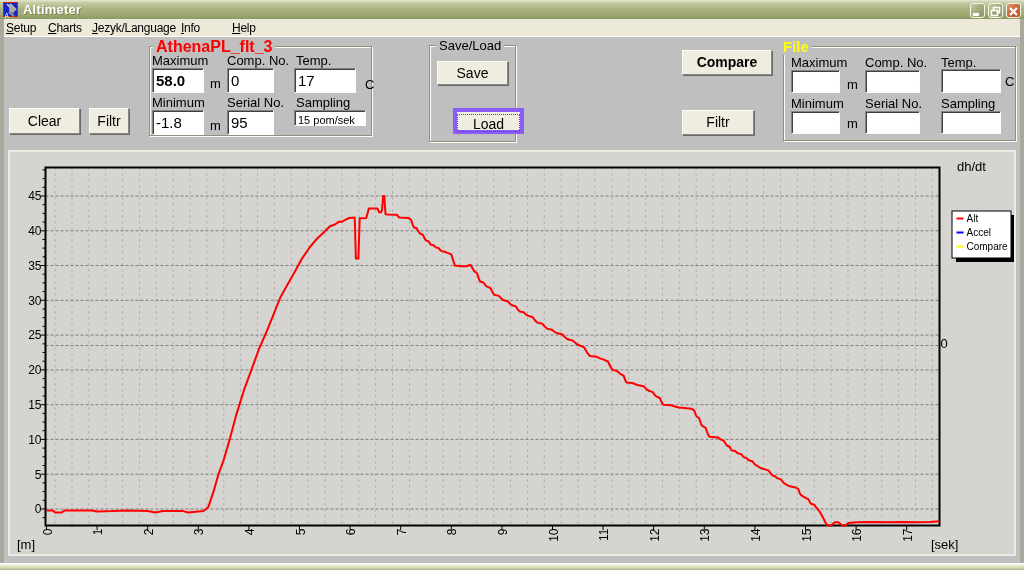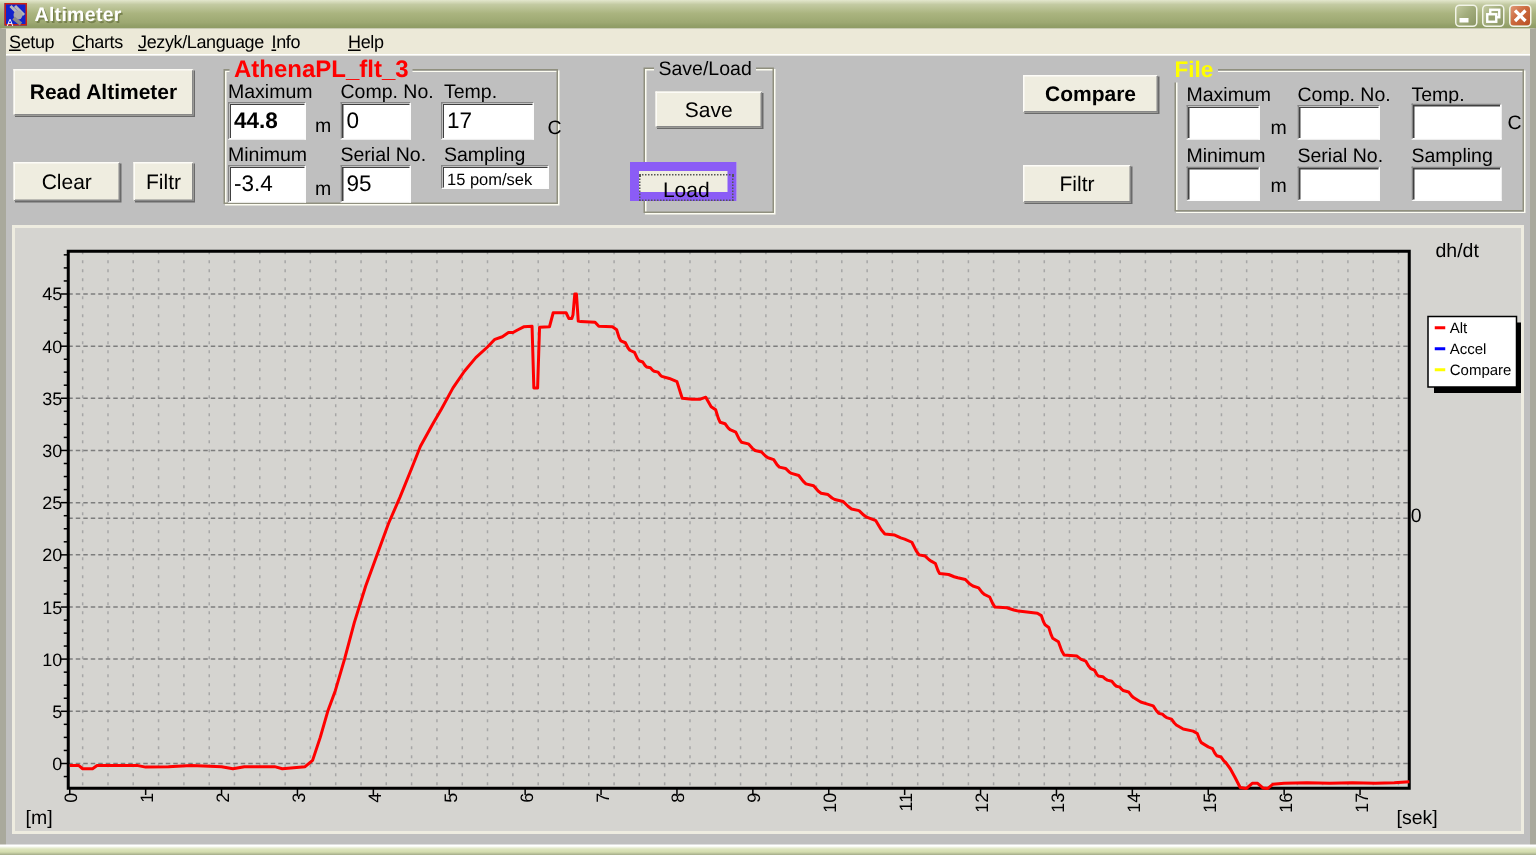--- a/index.html
+++ b/index.html
@@ -46,46 +46,45 @@
       </svg></div>
 </div>
 <div class="menubar">
  <span style="left:5px;"><u>S</u>etup</span>
  <span style="left:47px;"><u>C</u>harts</span>
  <span style="left:91px;"><u>J</u>ezyk/Language</span>
  <span style="left:180px;"><u>I</u>nfo</span>
  <span style="left:200px;margin-left:31px;"><u>H</u>elp</span>
 </div>
 <div class="form">
- <div class="btn" style="left:9px;top:8px;width:120px;height:31px;font-weight:bold;font-size:14px;line-height:29px;">Read Altimeter</div>
  <div class="btn" style="left:9px;top:70px;width:71px;height:26px;font-size:14px;line-height:24px;">Clear</div>
  <div class="btn" style="left:89px;top:70px;width:40px;height:26px;font-size:14px;line-height:24px;">Filtr</div>
 
  <div class="grp" style="left:149px;top:8px;width:223px;height:90px;"></div>
  <div class="gtitle" style="left:153px;top:0px;color:#ff0000;font-size:16px;">AthenaPL_flt_3</div>
  <div class="lbl" style="left:152px;top:15px;">Maximum</div>
- <div class="field" style="left:152px;top:30px;width:52px;height:25px;line-height:23px;font-weight:bold;">44.8</div>
+ <div class="field" style="left:152px;top:30px;width:52px;height:25px;line-height:23px;font-weight:bold;">58.0</div>
  <div class="lbl" style="left:210px;top:38px;">m</div>
  <div class="lbl" style="left:152px;top:57px;">Minimum</div>
- <div class="field" style="left:152px;top:72px;width:52px;height:25px;line-height:23px;">-3.4</div>
+ <div class="field" style="left:152px;top:72px;width:52px;height:25px;line-height:23px;">-1.8</div>
  <div class="lbl" style="left:210px;top:80px;">m</div>
  <div class="lbl" style="left:227px;top:15px;">Comp. No.</div>
  <div class="field" style="left:227px;top:30px;width:47px;height:25px;line-height:23px;">0</div>
  <div class="lbl" style="left:227px;top:57px;">Serial No.</div>
  <div class="field" style="left:227px;top:72px;width:47px;height:25px;line-height:23px;">95</div>
  <div class="lbl" style="left:296px;top:15px;">Temp.</div>
  <div class="field" style="left:294px;top:30px;width:62px;height:25px;line-height:23px;">17</div>
  <div class="lbl" style="left:365px;top:39px;">C</div>
  <div class="lbl" style="left:296px;top:57px;">Sampling</div>
  <div class="field" style="left:294px;top:72px;width:72px;height:16px;line-height:19px;font-size:11px;">15 pom/sek</div>
 
  <div class="grp" style="left:429px;top:7px;width:87px;height:97px;"></div>
  <div class="gtitle" style="left:436px;top:0px;font-weight:normal;font-size:13px;">Save/Load</div>
  <div class="btn" style="left:437px;top:23px;width:71px;height:24px;font-size:14px;line-height:22px;">Save</div>
- <div class="btn" style="left:420px;top:70px;width:71px;height:26px;font-size:14px;line-height:22px;border:6px solid #8b5cf6;box-shadow:none;"><span style="display:inline-block;width:63px;height:18px;margin-top:2px;border:1px dotted #555;line-height:18px;">Load</span></div>
+ <div class="btn" style="left:453px;top:70px;width:71px;height:26px;font-size:14px;line-height:22px;border:4px solid #8b5cf6;box-shadow:none;"><span style="display:inline-block;width:63px;height:18px;margin-top:2px;border:1px dotted #555;line-height:18px;">Load</span></div>
 
  <div class="btn" style="left:682px;top:12px;width:90px;height:25px;font-weight:bold;font-size:14px;line-height:23px;">Compare</div>
  <div class="btn" style="left:682px;top:72px;width:72px;height:25px;font-size:14px;line-height:23px;">Filtr</div>
 
  <div class="grp" style="left:783px;top:8px;width:233px;height:95px;"></div>
  <div class="gtitle" style="left:780px;top:0px;color:#ffff00;">File</div>
  <div class="lbl" style="left:791px;top:17px;">Maximum</div>
  <div class="field" style="left:791px;top:32px;width:49px;height:23px;"></div>
  <div class="lbl" style="left:847px;top:39px;">m</div>
  <div class="lbl" style="left:791px;top:58px;">Minimum</div>

